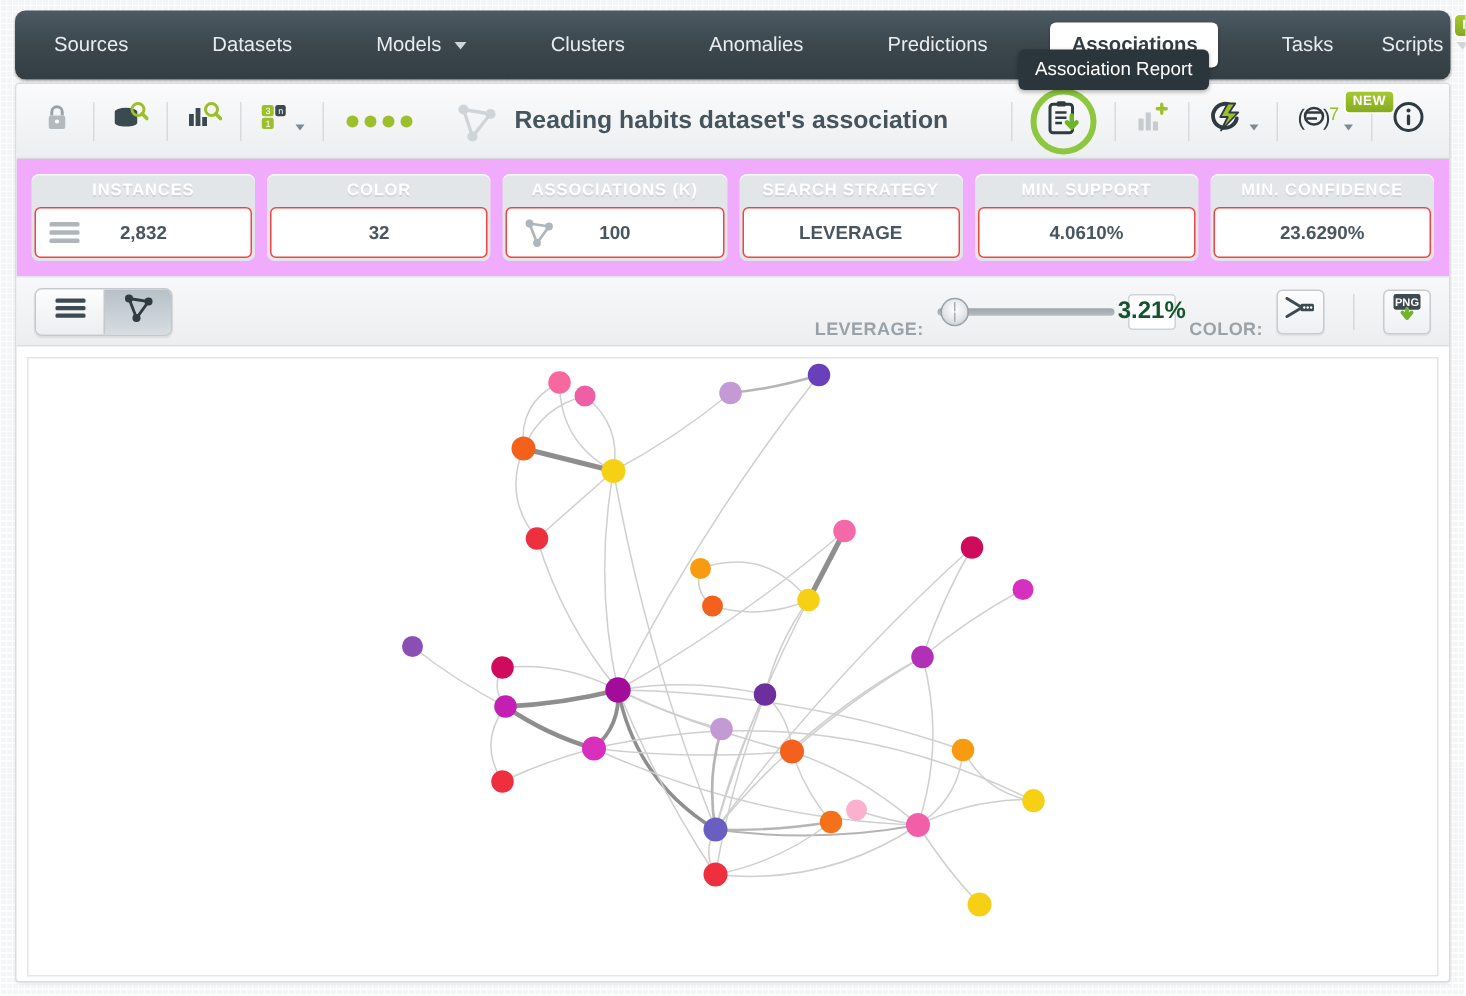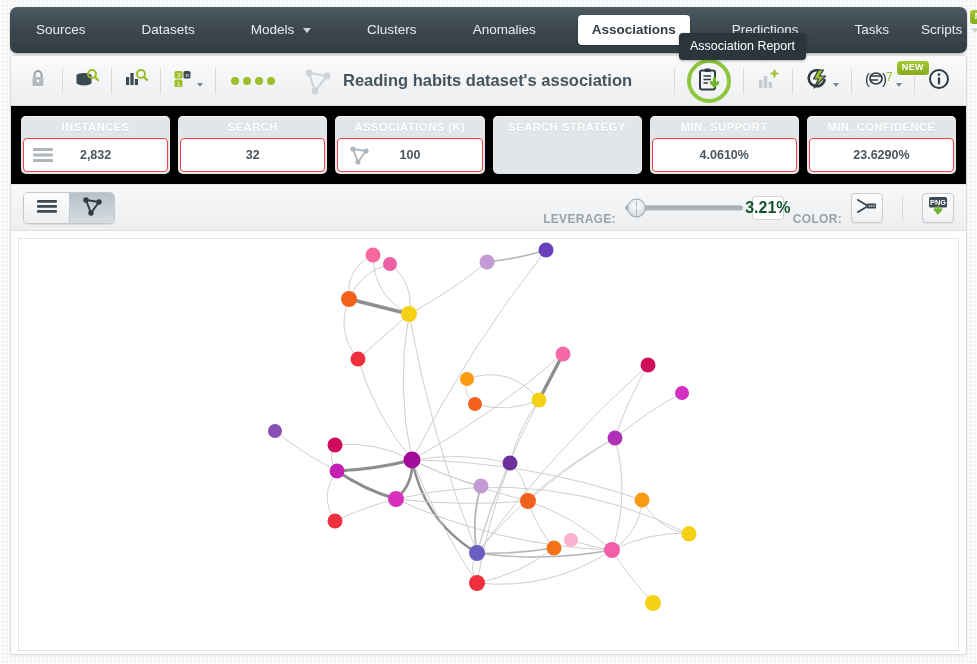--- a/index.html
+++ b/index.html
@@ -139,21 +139,21 @@
     border-right: 3.5px solid transparent;
     border-top: 4.5px solid #7e8a92;
     margin-left: 2px; margin-top: 8px;
   }
 
   
   .stats {
     display: flex;
     padding: 10px 10px 10px 10px;
     gap: 8px;
-    background: #000000;
+    background: #f0abfc;
     border-bottom: 1px solid #e4e6e9;
   }
   .stat-card {
     flex: 1;
     border-radius: 5px;
     background: #e3e6e9;
     padding: 2px;
     box-shadow: inset 0 1px 0 rgba(255,255,255,.7);
   }
   .stat-title {
@@ -285,25 +285,25 @@
       <div class="nav-item">
         <span>Models</span>
         <span class="caret-down"></span>
       </div>
       <div class="nav-item">
         <span>Clusters</span>
       </div>
       <div class="nav-item">
         <span>Anomalies</span>
       </div>
+      <div class="nav-item">
+        <span>Predictions</span>
+      </div>
       <div class="nav-item active">
         <span>Associations</span>
-      </div>
-      <div class="nav-item">
-        <span>Predictions</span>
       </div>
       <div class="nav-item">
         <span>Tasks</span>
       </div>
     </div>
     <div class="nav-right">
       <div class="nav-item">
         <span>Scripts</span>
         <span class="caret-down"></span>
       </div>
@@ -474,21 +474,21 @@
               <rect x="1" y="2" width="20" height="3" rx="1" fill="#aeb6bc"></rect>
               <rect x="1" y="7.5" width="20" height="3" rx="1" fill="#aeb6bc"></rect>
               <rect x="1" y="13" width="20" height="3" rx="1" fill="#aeb6bc"></rect>
             </svg>
           </span>
           <span class="stat-value">2,832</span>
         </div>
       </div>
 
       <div class="stat-card">
-        <div class="stat-title">SEARCH</div>
+        <div class="stat-title">COLOR</div>
         <div class="stat-body">
           <span class="stat-value">32</span>
         </div>
       </div>
 
       <div class="stat-card">
         <div class="stat-title">ASSOCIATIONS (K)</div>
         <div class="stat-body">
           <span class="stat-icon">
             <svg width="26" height="24" viewBox="0 0 26 24">
@@ -497,20 +497,23 @@
               <circle cx="20" cy="8" r="2.6" fill="#aeb6bc"></circle>
               <circle cx="12" cy="19" r="2.6" fill="#aeb6bc"></circle>
             </svg>
           </span>
           <span class="stat-value">100</span>
         </div>
       </div>
 
       <div class="stat-card">
         <div class="stat-title">SEARCH STRATEGY</div>
+        <div class="stat-body">
+          <span class="stat-value">LEVERAGE</span>
+        </div>
       </div>
 
       <div class="stat-card">
         <div class="stat-title">MIN. SUPPORT</div>
         <div class="stat-body">
           <span class="stat-value">4.0610%</span>
         </div>
       </div>
 
       <div class="stat-card">

